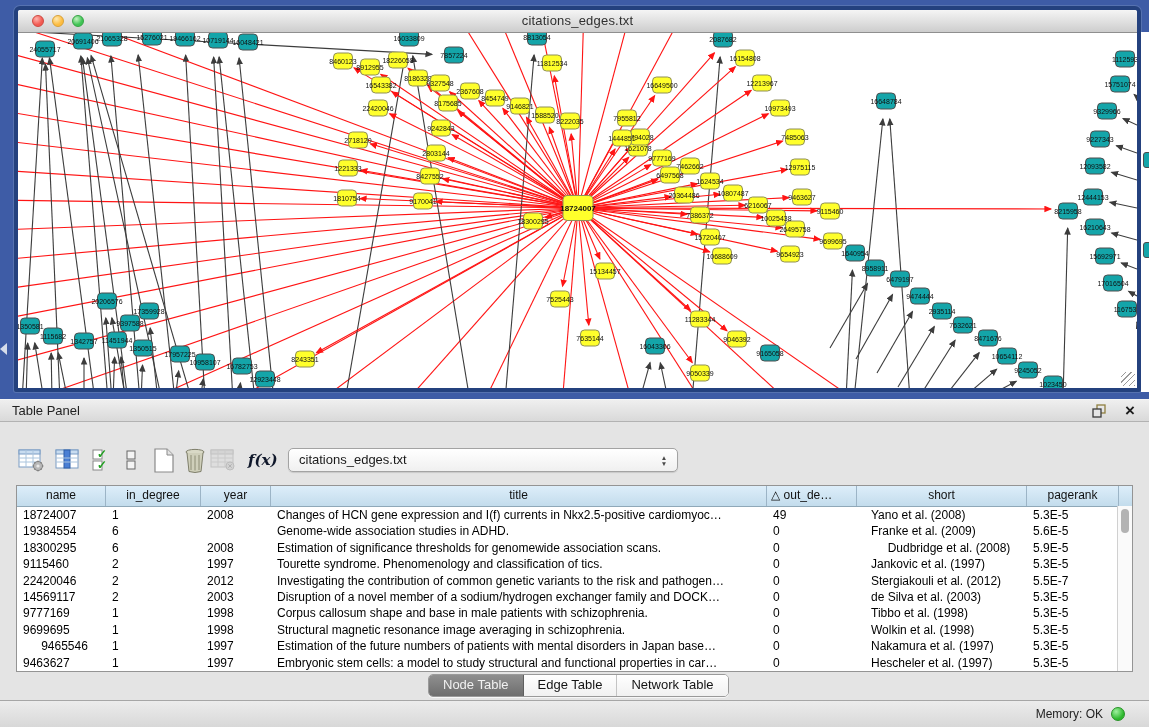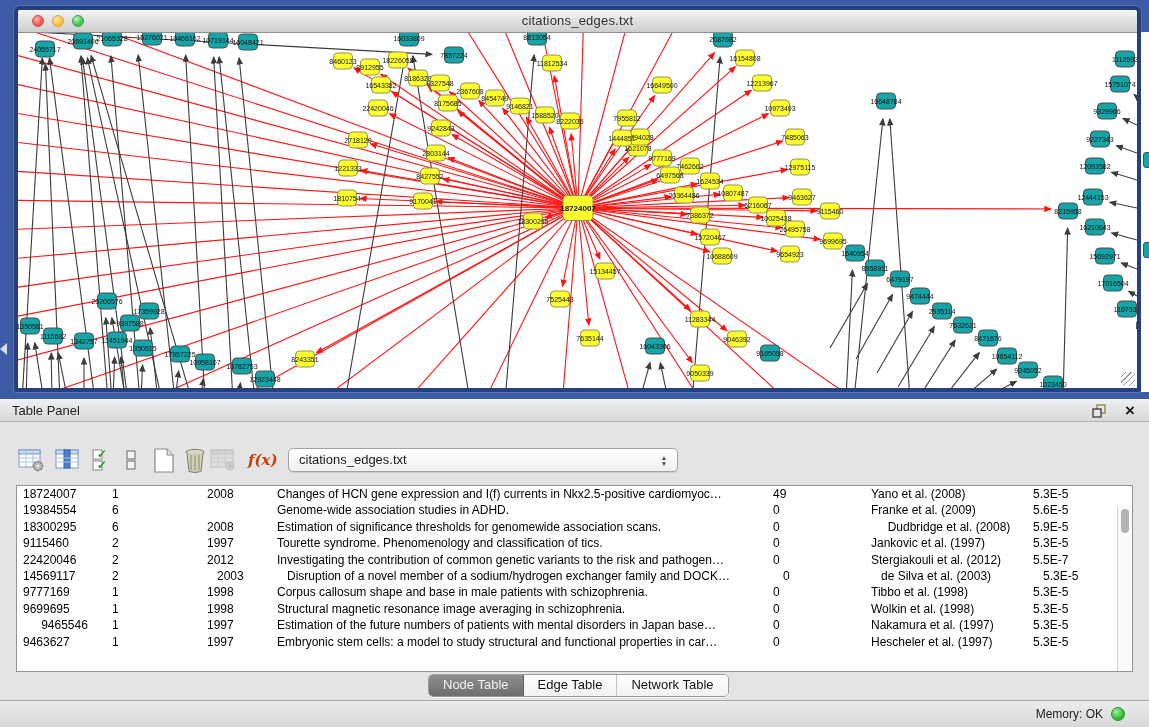--- a/index.html
+++ b/index.html
@@ -49,21 +49,21 @@
   .table-panel{position:absolute;left:0;top:399px;width:1149px;height:301px;background:#e4e4e4;}
   .tp-header{
     height:21px;position:relative;
     background:linear-gradient(#efefef,#d9d9d9);
     border-top:1px solid #f6f6f6;border-bottom:1px solid #b2b2b2;
   }
   .tp-title{position:absolute;left:12px;top:0;font-size:13px;color:#222;line-height:21px;}
   .tp-float{position:absolute;right:42px;top:3px;width:16px;height:16px;cursor:pointer;}
   .tp-close{position:absolute;right:14px;top:0px;font-size:17px;font-weight:bold;color:#1c1c1c;line-height:21px;cursor:pointer;}
   .toolbar-icon{position:absolute;top:46px;height:30px;display:flex;align-items:center;cursor:pointer;}
-  .fx{font-family:"DejaVu Serif","Liberation Serif",serif;font-style:italic;font-weight:bold;font-size:15px;color:#c2410c;}
+  .fx{font-family:"DejaVu Serif","Liberation Serif",serif;font-style:italic;font-weight:bold;font-size:15px;color:#0f172a;}
   .combobox{
     position:absolute;left:288px;top:49px;width:390px;height:24px;box-sizing:border-box;
     border:1px solid #a3a3a3;border-radius:5px;background:linear-gradient(#ffffff,#f0f0f0);
     font-size:13px;color:#1a1a1a;line-height:22px;padding-left:10px;cursor:pointer;
     box-shadow:0 1px 1px rgba(0,0,0,.12);
   }
   .combo-arrows{position:absolute;right:7px;top:1px;width:12px;height:22px;font-size:6.5px;line-height:6px;color:#4a4a4a;text-align:center;padding-top:5px;box-sizing:border-box;}
   .dtable{
     position:absolute;left:16px;top:86px;width:1117px;height:187px;box-sizing:border-box;
     background:#fff;border:1px solid #949494;overflow:hidden;
@@ -556,20 +556,29 @@
   </div>
   <div class="toolbar-icon" style="left:248px;">
     <span class="fx">f(x)</span>
   </div>
   <div class="combobox">
     <span>citations_edges.txt</span>
     <span class="combo-arrows">▲<br>▼</span>
   </div>
 
   <div class="dtable">
+    <div class="thead">
+        <div class="th" style="width: 89px;">name</div>
+        <div class="th" style="width: 95px;">in_degree</div>
+        <div class="th" style="width: 70px;">year</div>
+        <div class="th" style="width: 496px;">title</div>
+        <div class="th" style="width: 90px; text-align: left; padding-left: 4px;">△ out_de…</div>
+        <div class="th" style="width: 170px;">short</div>
+        <div class="th" style="width: 92px;">pagerank</div>
+      </div>
     <div class="tbody">
         <div class="tr">
           <div class="td" style="width: 89px;">18724007</div>
           <div class="td" style="width: 95px;">1</div>
           <div class="td" style="width: 70px;">2008</div>
           <div class="td" style="width: 496px;">Changes of HCN gene expression and I(f) currents in Nkx2.5-positive cardiomyoc…</div>
           <div class="td" style="width: 90px;">49</div>
           <div class="td short-col" style="width: 170px;">Yano et al. (2008)</div>
           <div class="td" style="width: 92px;">5.3E-5</div>
         </div>
@@ -605,21 +614,21 @@
           <div class="td" style="width: 95px;">2</div>
           <div class="td" style="width: 70px;">2012</div>
           <div class="td" style="width: 496px;">Investigating the contribution of common genetic variants to the risk and pathogen…</div>
           <div class="td" style="width: 90px;">0</div>
           <div class="td short-col" style="width: 170px;">Stergiakouli et al. (2012)</div>
           <div class="td" style="width: 92px;">5.5E-7</div>
         </div>
         <div class="tr">
           <div class="td" style="width: 89px;">14569117</div>
           <div class="td" style="width: 95px;">2</div>
-          <div class="td" style="width: 70px; margin-left: 10px;">2003</div>
+          <div class="td" style="width: 70px;">2003</div>
           <div class="td" style="width: 496px;">Disruption of a novel member of a sodium/hydrogen exchanger family and DOCK…</div>
           <div class="td" style="width: 90px;">0</div>
           <div class="td short-col" style="width: 170px;">de Silva et al. (2003)</div>
           <div class="td" style="width: 92px;">5.3E-5</div>
         </div>
         <div class="tr">
           <div class="td" style="width: 89px;">9777169</div>
           <div class="td" style="width: 95px;">1</div>
           <div class="td" style="width: 70px;">1998</div>
           <div class="td" style="width: 496px;">Corpus callosum shape and base in male patients with schizophrenia.</div>

